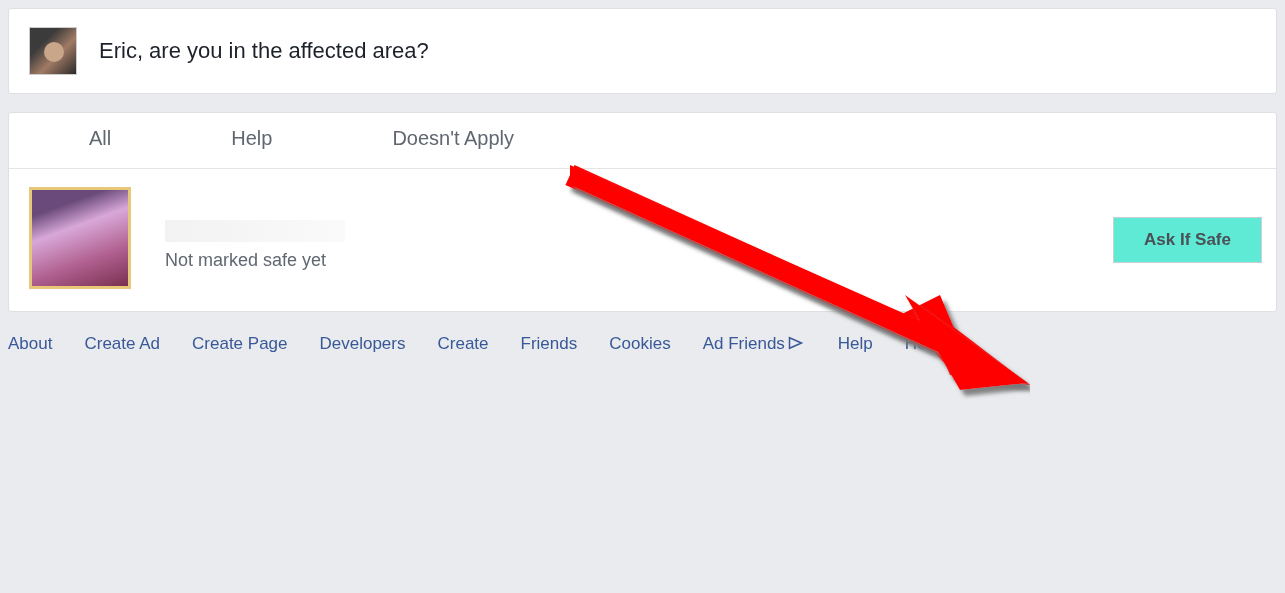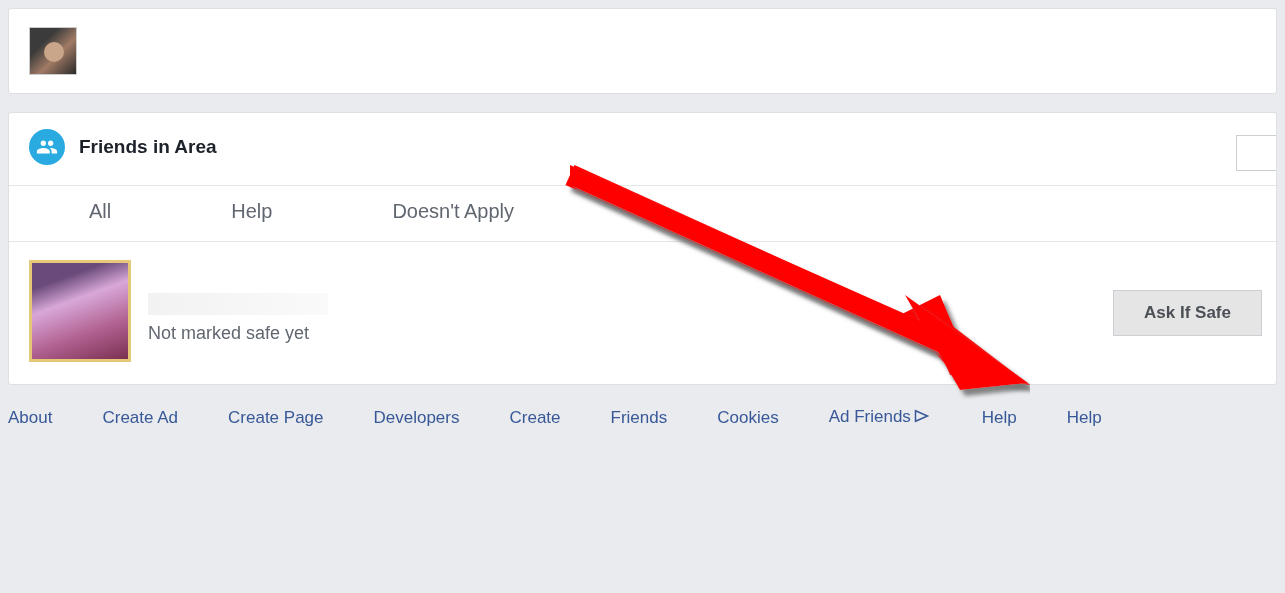--- a/index.html
+++ b/index.html
@@ -106,53 +106,53 @@
       position: relative;
     }
     .friend-avatar {
       width: 102px;
       height: 102px;
       border: 3px solid #e6c878;
       background: linear-gradient(160deg, #6a4a7a 20%, #d8a8d8 40%, #b06090 70%, #7a3050 100%);
       flex-shrink: 0;
     }
     .friend-info {
-      margin-left: 17px;
+      margin-left: 34px;
       margin-top: 14px;
     }
     .friend-name {
       width: 180px;
       height: 22px;
       background: linear-gradient(90deg, #f2f2f2, #fafafa);
       margin-bottom: 8px;
     }
     .friend-status {
       font-size: 18px;
       color: #616770;
     }
     .ask-button {
       position: absolute;
       right: 14px;
       top: 50%;
       transform: translateY(-50%);
-      background: #e5e5e5;
+      background: #5eead4;
       border: 1px solid #ccd0d5;
       color: #4b4f56;
       font-size: 17px;
       font-weight: bold;
       padding: 12px 30px;
       cursor: pointer;
       font-family: inherit;
     }
 
     .footer {
       padding: 22px 16px 0 8px;
       display: flex;
-      gap: 50px;
-      align-items: flex-end;
+      gap: 32px;
+      align-items: flex-start;
     }
     .footer-link {
       color: #385898;
       font-size: 17px;
       cursor: pointer;
     }
     .adchoices-icon {
       display: inline-block;
       margin-left: 3px;
       vertical-align: middle;
@@ -166,32 +166,24 @@
       width: 470px;
       height: 240px;
       pointer-events: none;
     }
   </style>
 </head>
 <body>
 
 <div class="card-prompt">
   <div class="avatar-small"></div>
+  <div class="prompt-text">Eric, are you in the affected area?</div>
 </div>
 
 <div class="card-friends">
-  <div class="friends-header">
-    <div class="friends-icon">
-      <svg viewBox="0 0 24 24">
-          <path d="M8 11c1.66 0 3-1.34 3-3S9.66 5 8 5 5 6.34 5 8s1.34 3 3 3zm8 0c1.66 0 3-1.34 3-3s-1.34-3-3-3-3 1.34-3 3 1.34 3 3 3zm-8 2c-2.33 0-7 1.17-7 3.5V19h14v-2.5c0-2.33-4.67-3.5-7-3.5zm8 0c-.29 0-.62.02-.97.05 1.16.84 1.97 1.97 1.97 3.45V19h6v-2.5c0-2.33-4.67-3.5-7-3.5z"></path>
-        </svg>
-    </div>
-    <div class="friends-title">Friends in Area</div>
-    <div class="header-box-right"></div>
-  </div>
 
   <div class="tabs">
     <div class="tab">All</div>
     <div class="tab">Help</div>
     <div class="tab">Doesn't Apply</div>
   </div>
 
   <div class="friend-row">
     <div class="friend-avatar"></div>
     <div class="friend-info">

